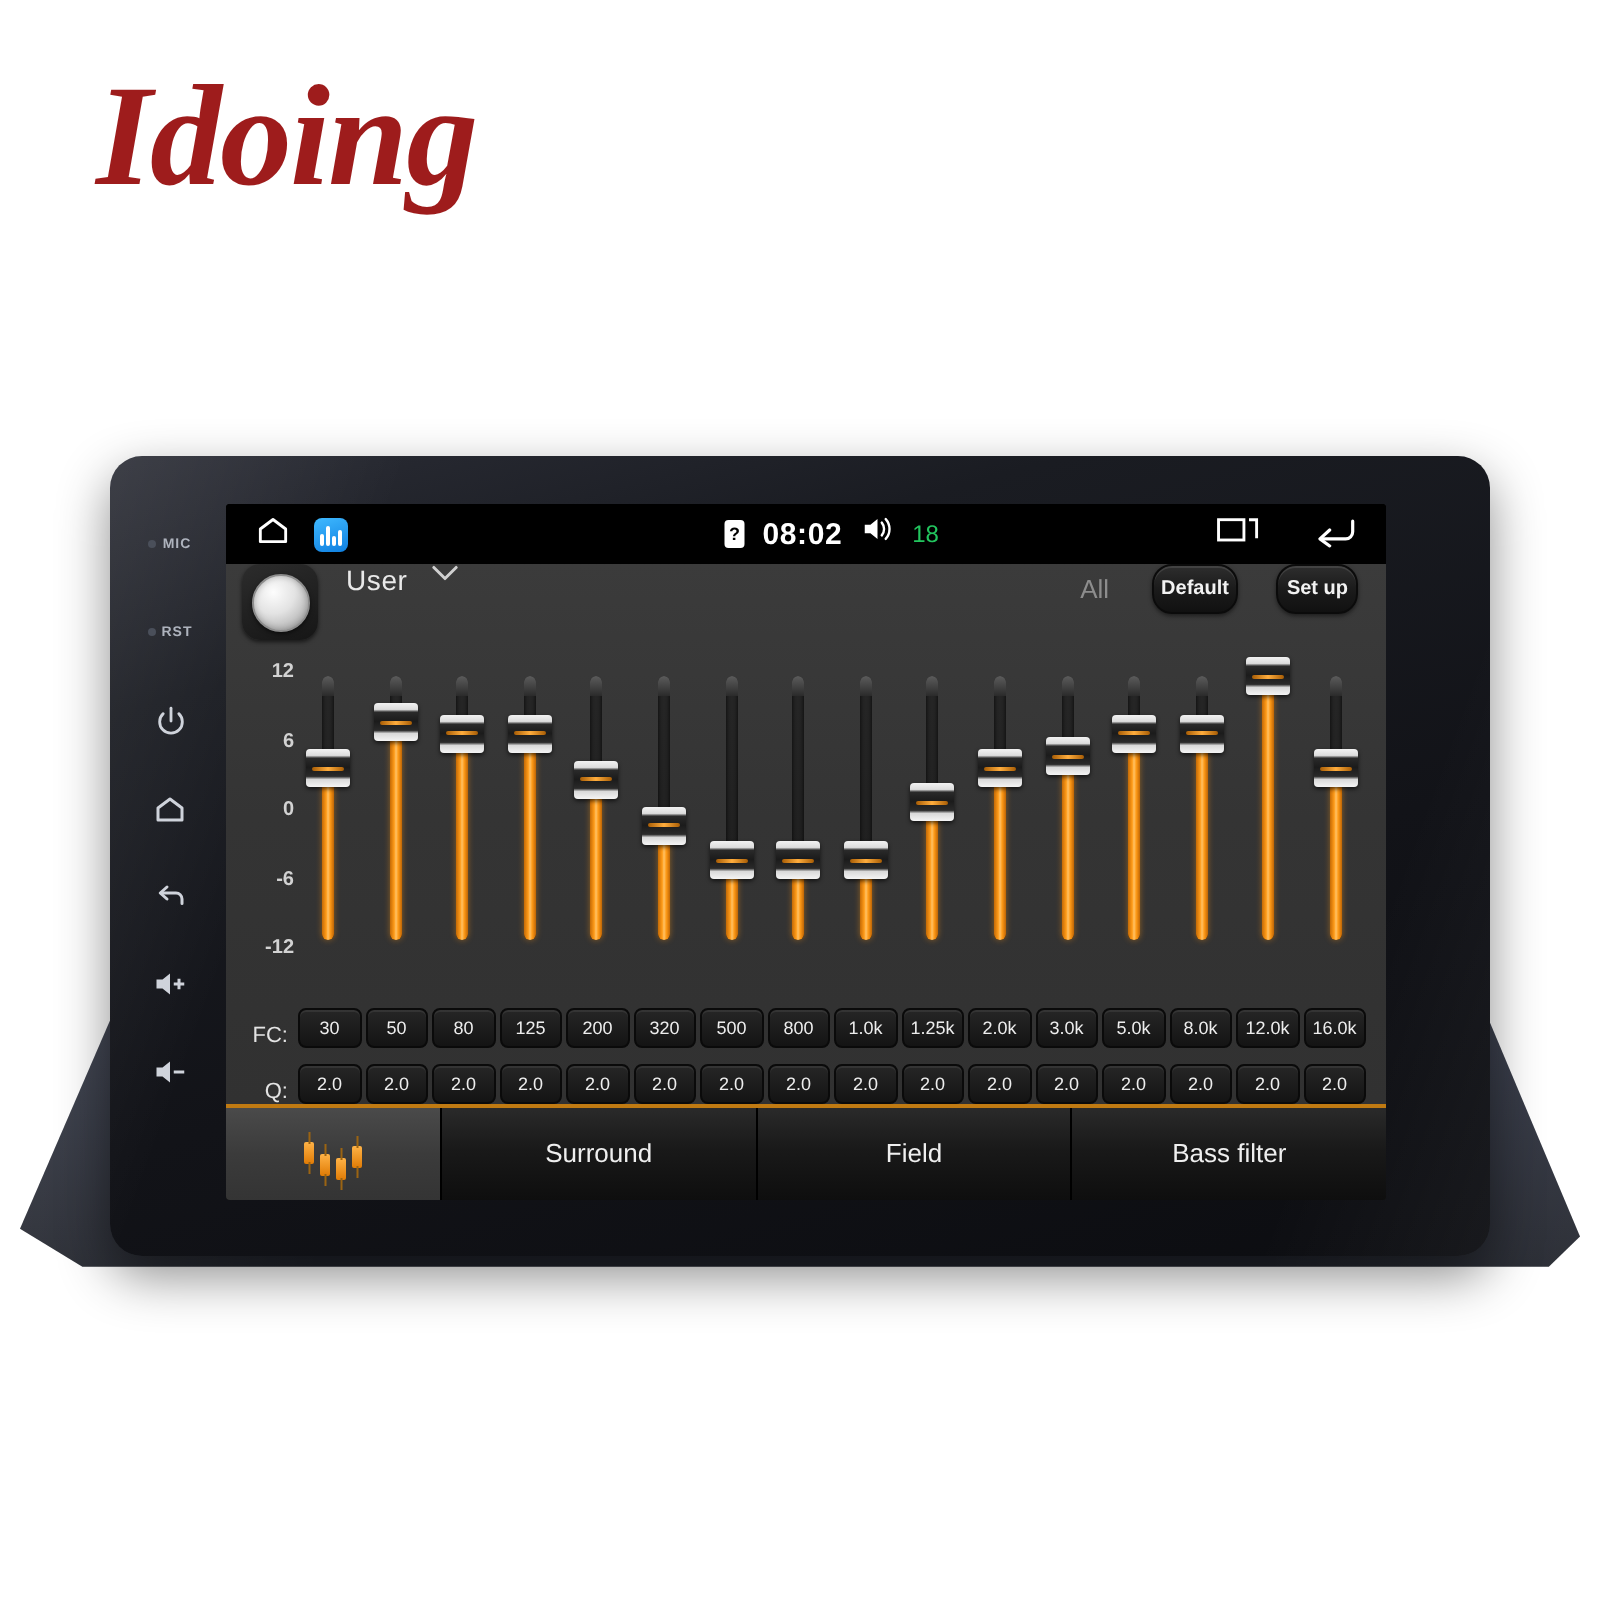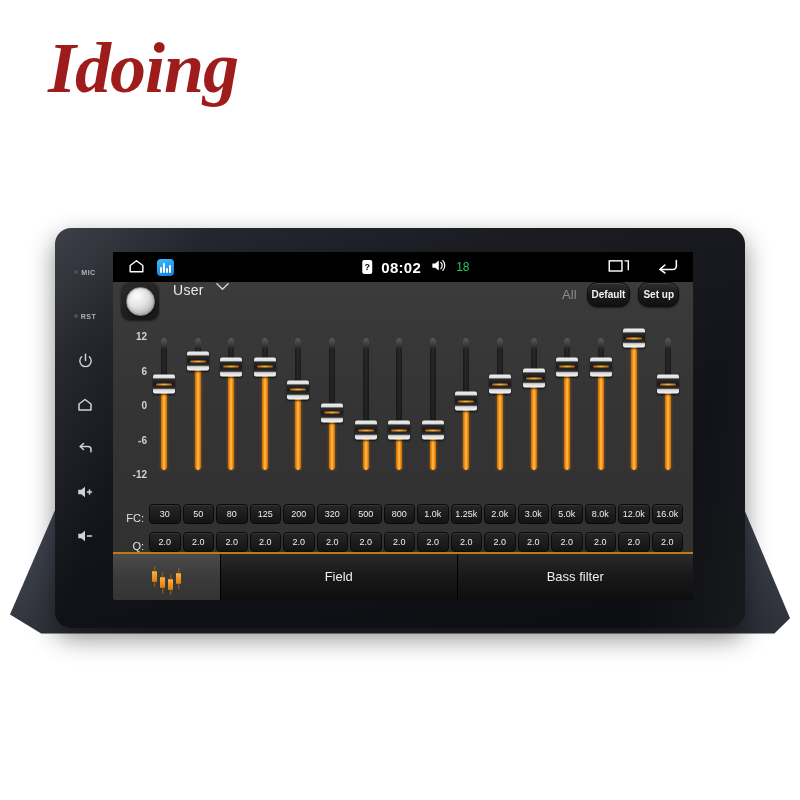--- a/index.html
+++ b/index.html
@@ -115,21 +115,21 @@
   #knob{
     width:27px;height:27px;border-radius:50%;
     background:radial-gradient(circle at 36% 30%,#fdfdfd 0%,#e3e3e3 42%,#bdbdbd 72%,#9a9a9a 100%);
     box-shadow:0 1px 2px rgba(0,0,0,.55), inset 0 0 3px rgba(0,0,0,.25);
     border:1px solid #8d8d8d;
   }
   #user-label{
     color:#e9e9e9;font-size:14px;margin-left:14px;letter-spacing:.3px;
   }
   #user-caret{margin-left:12px;color:#cfcfcf;display:flex;align-items:center;}
-  #top-actions{margin-left:auto;display:flex;align-items:center;gap:8px;}
+  #top-actions{margin-left:auto;display:flex;align-items:center;gap:19px;}
   .all-lbl{color:#8d8d8d;font-size:13px;margin-right:2px;}
   .pillbtn{
     color:#f2f2f2;font-size:10px;font-weight:bold;
     padding:6px 4px;border-radius:10px;
     background:linear-gradient(180deg,#2e2e2e 0%,#1b1b1b 50%,#111 100%);
     border:1px solid #0b0b0b;
     box-shadow:0 1px 0 rgba(255,255,255,.10) inset, 0 1px 2px rgba(0,0,0,.5);
     white-space:nowrap;
   }
 
@@ -501,20 +501,23 @@
     <div id="tabs">
         <div class="tab active">
           <span class="eqicon">
             <i style="height:11px;margin-bottom:8px"></i>
             <i style="height:11px;margin-bottom:2px"></i>
             <i style="height:11px;margin-bottom:0px"></i>
             <i style="height:11px;margin-bottom:6px"></i>
           </span>
         </div>
         <div class="tab">
+          <span>Surround</span>
+        </div>
+        <div class="tab">
           <span>Field</span>
         </div>
         <div class="tab">
           <span>Bass filter</span>
         </div>
       </div>
   </div>
 </div>
 
 </body></html>

